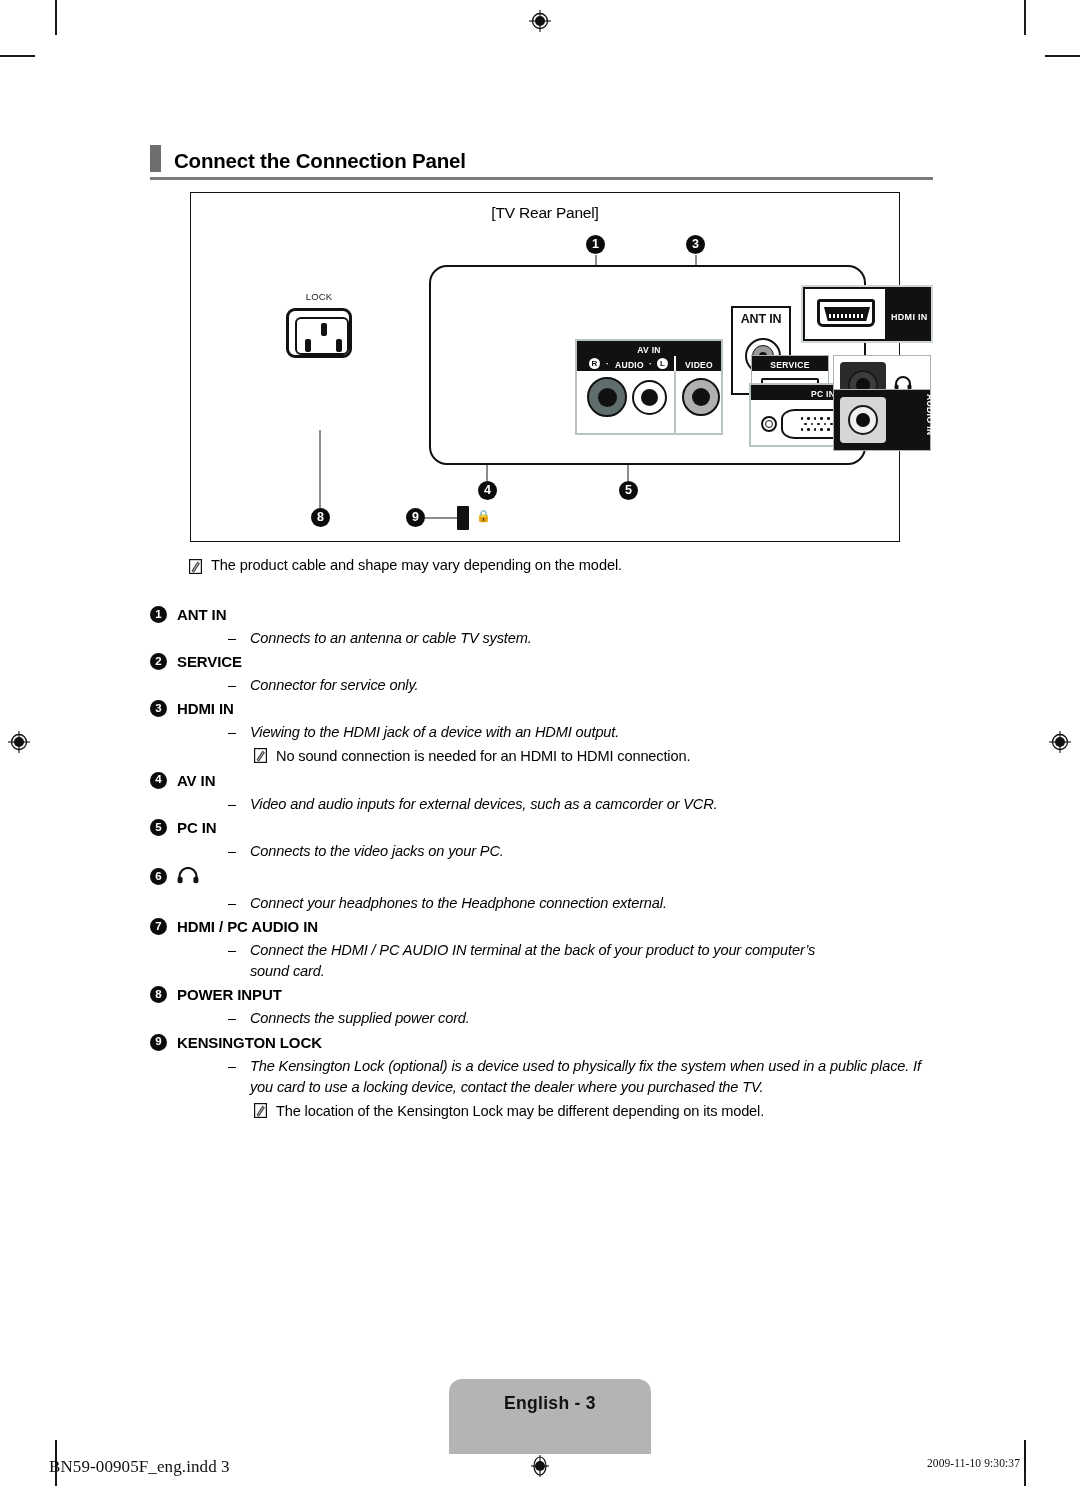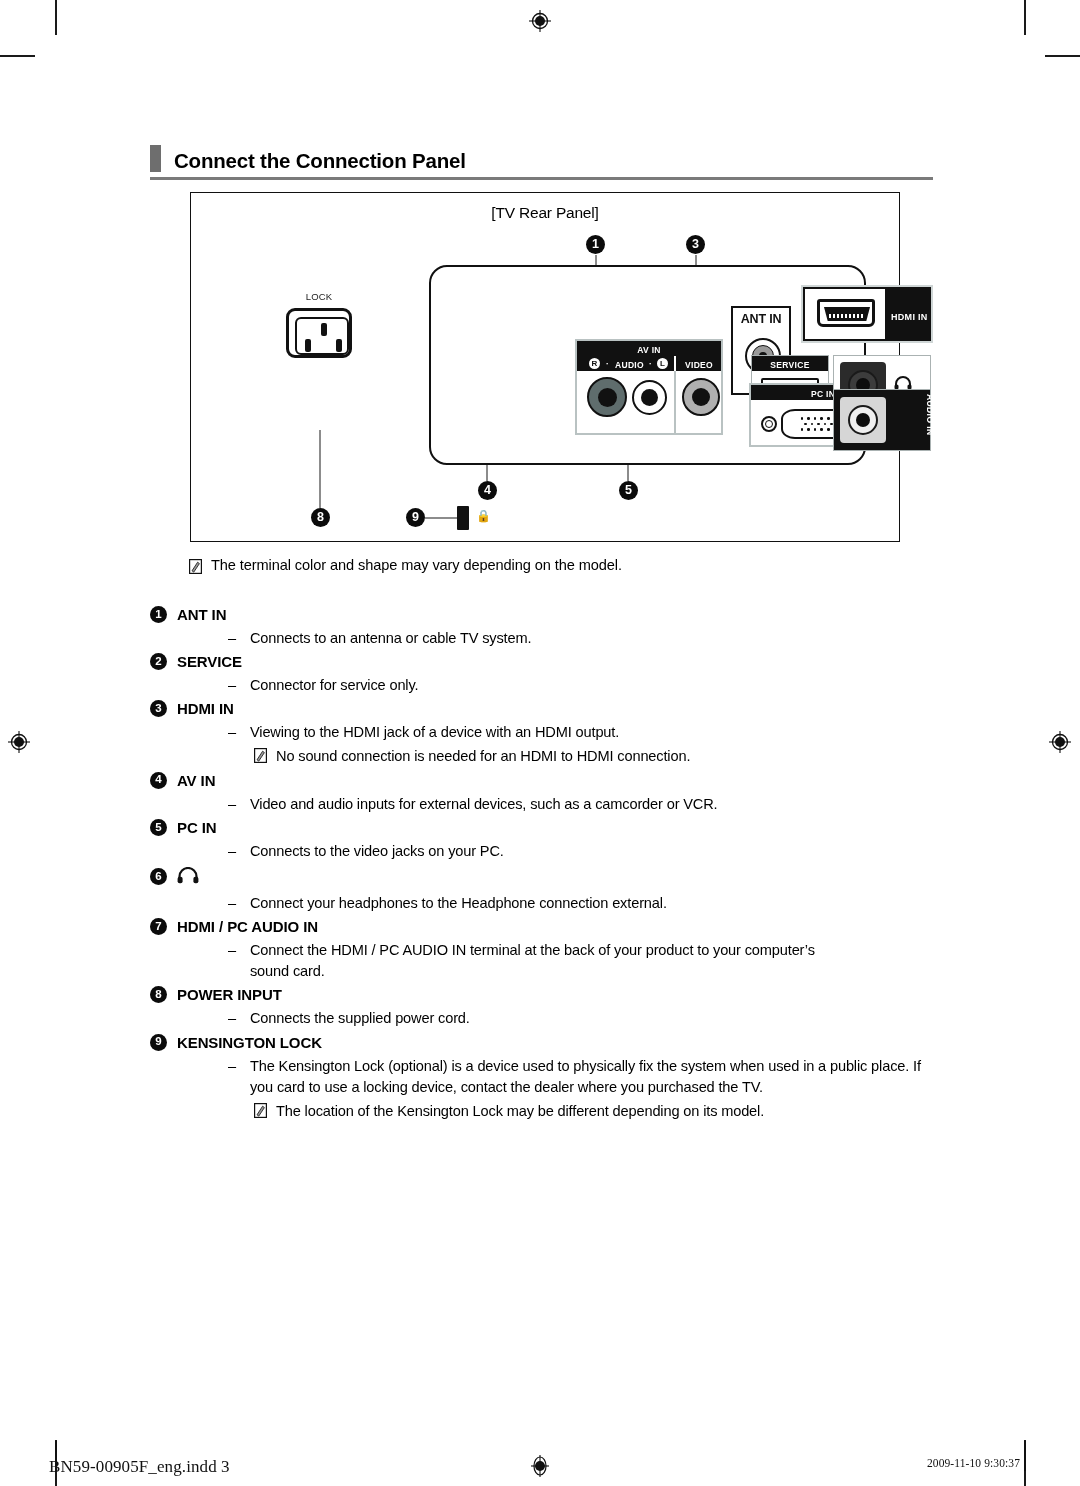--- a/index.html
+++ b/index.html
@@ -243,21 +243,21 @@
     font-size:11.5px;font-weight:bold;display:flex;align-items:center;
     justify-content:center;line-height:1;flex:none;
   }
   .item-title{font-size:15px;font-weight:bold;letter-spacing:-0.1px;}
   .hp-title{font-size:17px;line-height:1;}
   .dash-row{
     display:flex;gap:14px;margin-left:78px;font-size:14.6px;
     letter-spacing:-0.15px;line-height:1.45;margin-top:1px;
   }
   .dash{flex:none;}
-  .dash-row .txt{max-width:700px;}
+  .dash-row .txt{max-width:700px;font-style:italic;}
   .sub-note{
     display:flex;gap:9px;margin-left:104px;font-size:14.6px;
     letter-spacing:-0.15px;line-height:1.45;margin-top:3px;align-items:flex-start;
   }
 
   
   .langtab{
     position:absolute;left:449px;top:1379px;width:202px;height:75px;
     background:#b4b4b4;border-radius:13px 13px 0 0;
   }
@@ -497,21 +497,21 @@
   </div>
 
   <div class="memo">
     <div class="note-row">
       <span class="noteicon">
         <svg width="13" height="15" viewBox="0 0 13 15">
           <rect x="0.6" y="0.6" width="11.8" height="13.8" fill="none" stroke="#111" stroke-width="1.2"></rect>
           <path d="M3 11.8 L8.6 3.2 L10.4 4.6 L4.8 13.1 Z" fill="#9a9a9a" stroke="#111" stroke-width="0.8"></path>
         </svg>
       </span>
-      <span>The terminal color and shape may vary depending on the model.</span>
+      <span>The product cable and shape may vary depending on the model.</span>
     </div>
   </div>
 
   <div class="list">
 
     <div class="item">
       <div class="item-head">
         <div class="num">1</div>
         <div class="item-title">ANT IN</div>
       </div>
@@ -628,20 +628,23 @@
             <rect x="0.6" y="0.6" width="11.8" height="13.8" fill="none" stroke="#111" stroke-width="1.2"></rect>
             <path d="M3 11.8 L8.6 3.2 L10.4 4.6 L4.8 13.1 Z" fill="#9a9a9a" stroke="#111" stroke-width="0.8"></path>
           </svg>
         </span>
         <span>The location of the Kensington Lock may be different depending on its model.</span>
       </div>
     </div>
 
   </div>
 
+  <div class="langtab">
+    <span>English - 3</span>
+  </div>
 
   <div class="footrule" style="left:55px;top:1441px;width:1.6px;height:30px;"></div>
   <div class="footrule" style="left:1024px;top:1441px;width:1.6px;height:30px;"></div>
 
   <div class="footleft">BN59-00905F_eng.indd   3</div>
   <div class="footright">2009-11-10   9:30:37</div>
 
 </div>
 
 </body></html>

